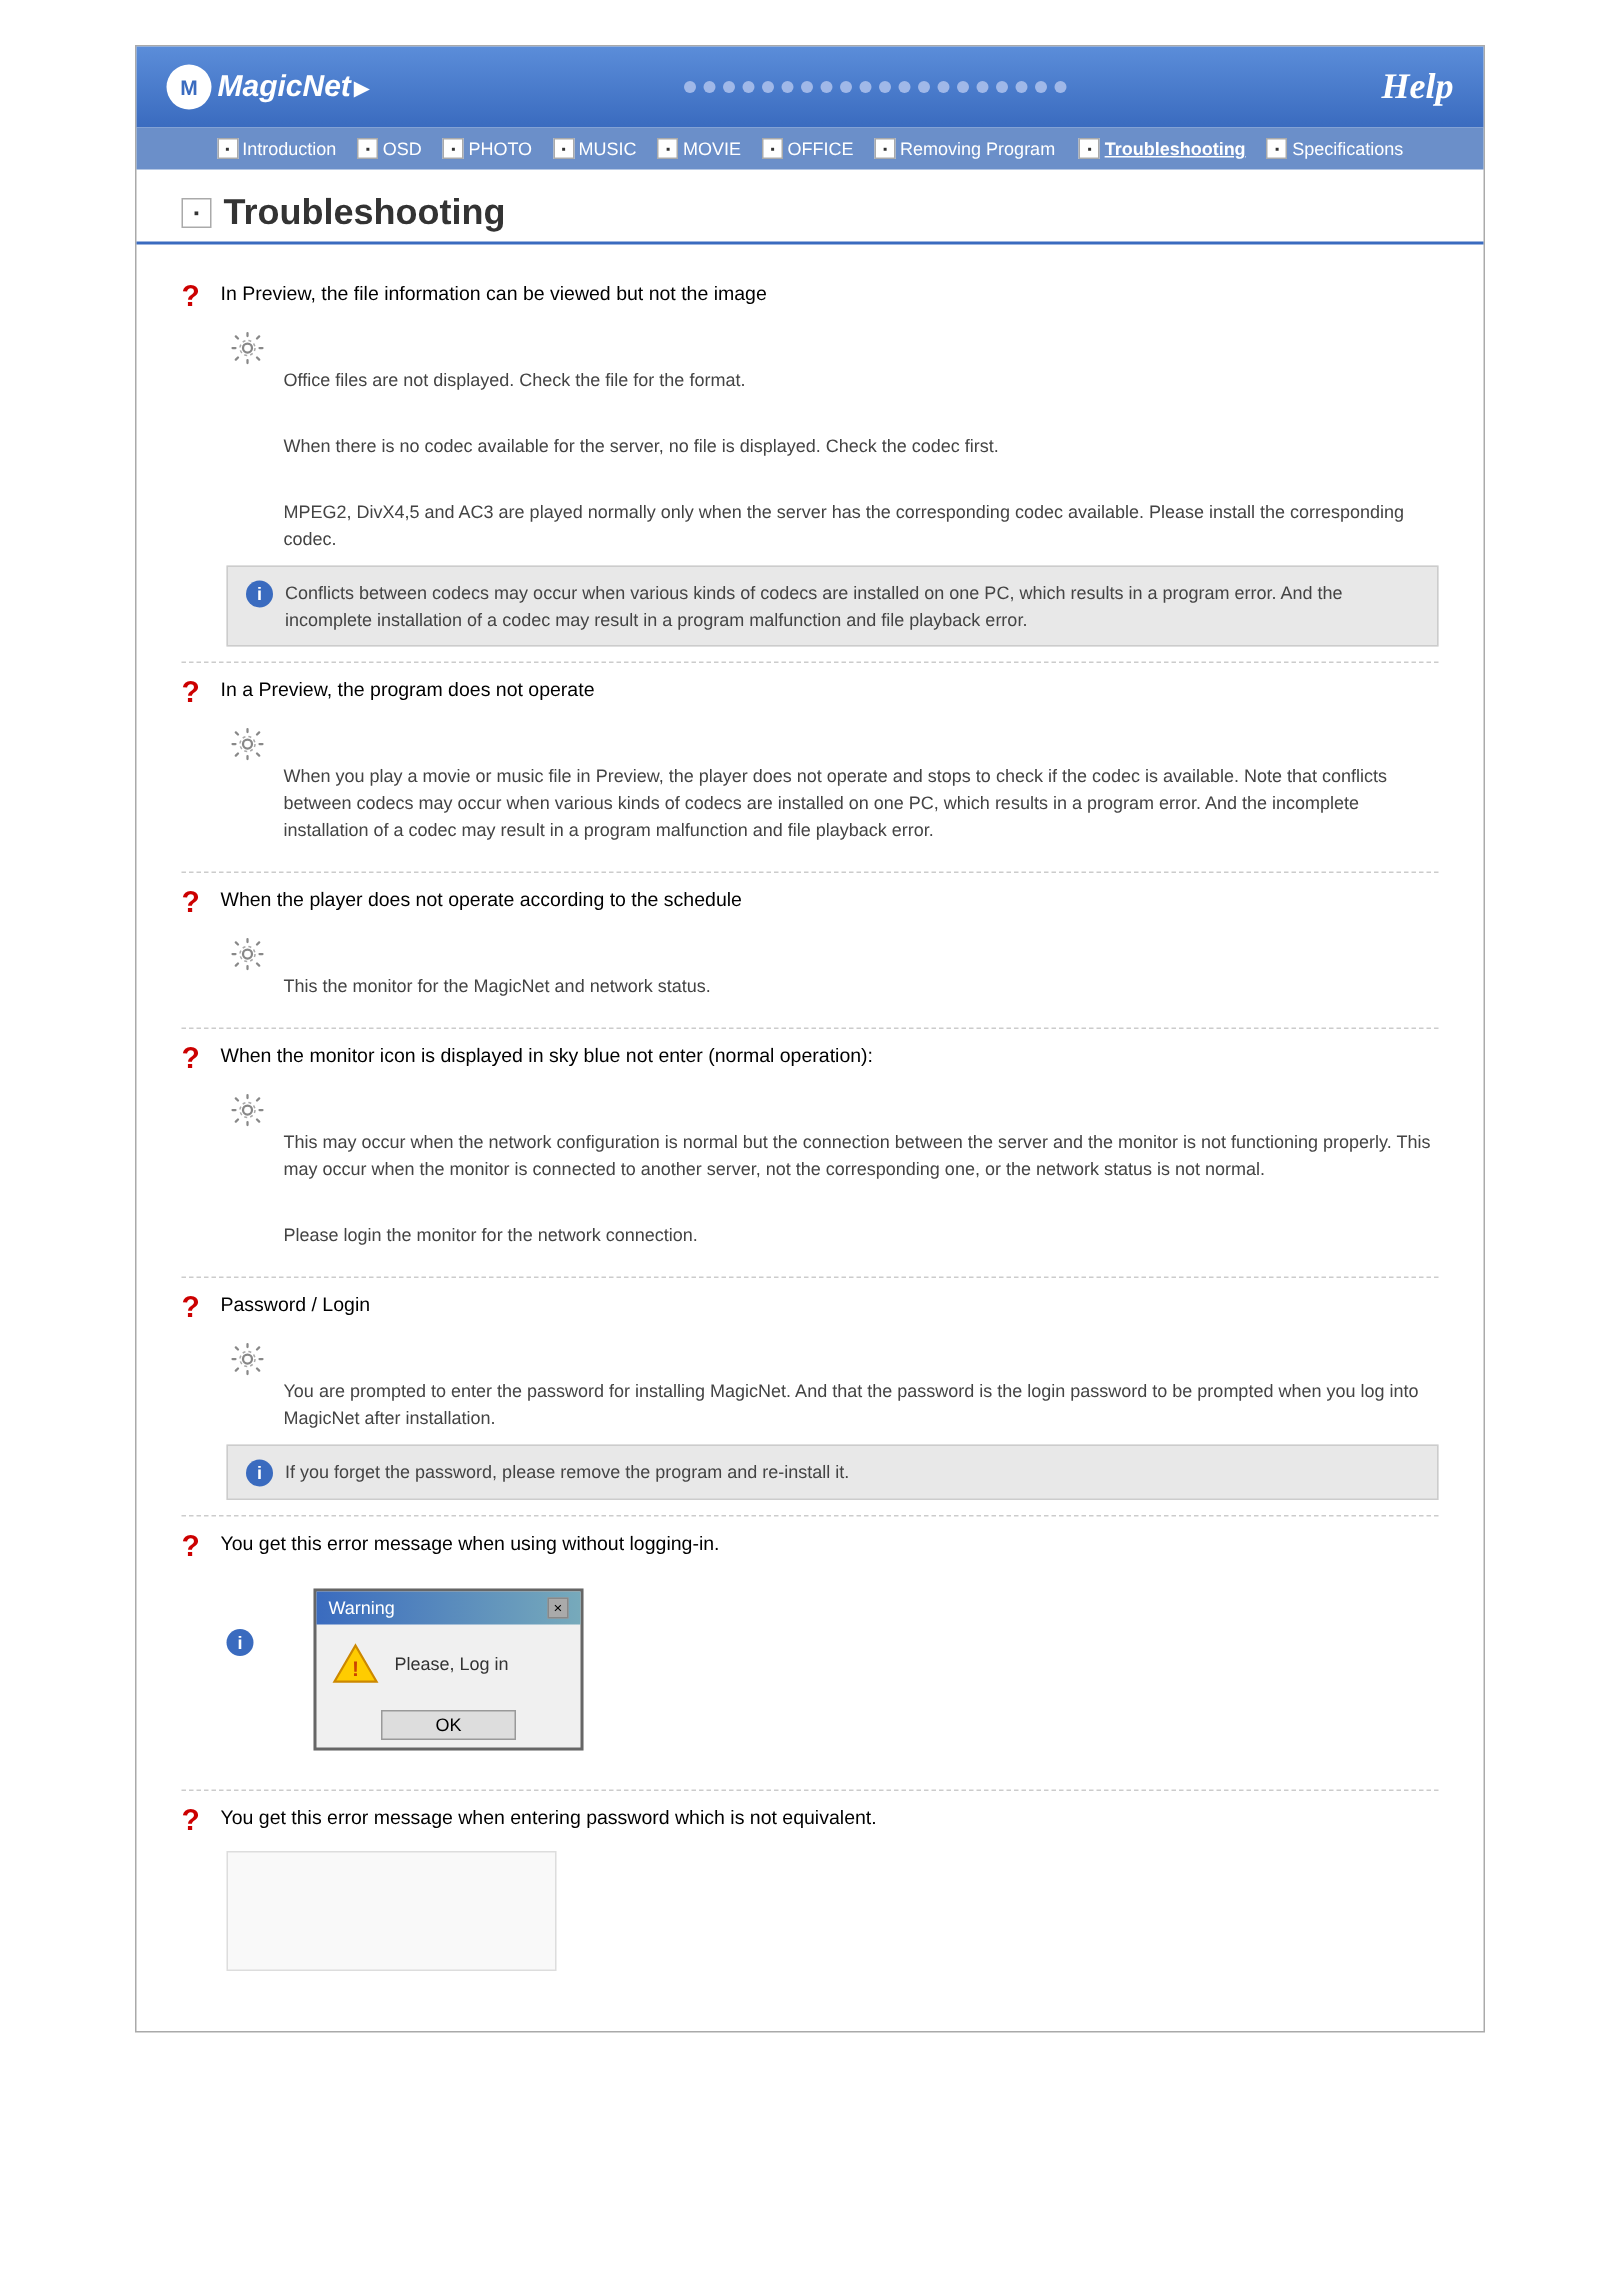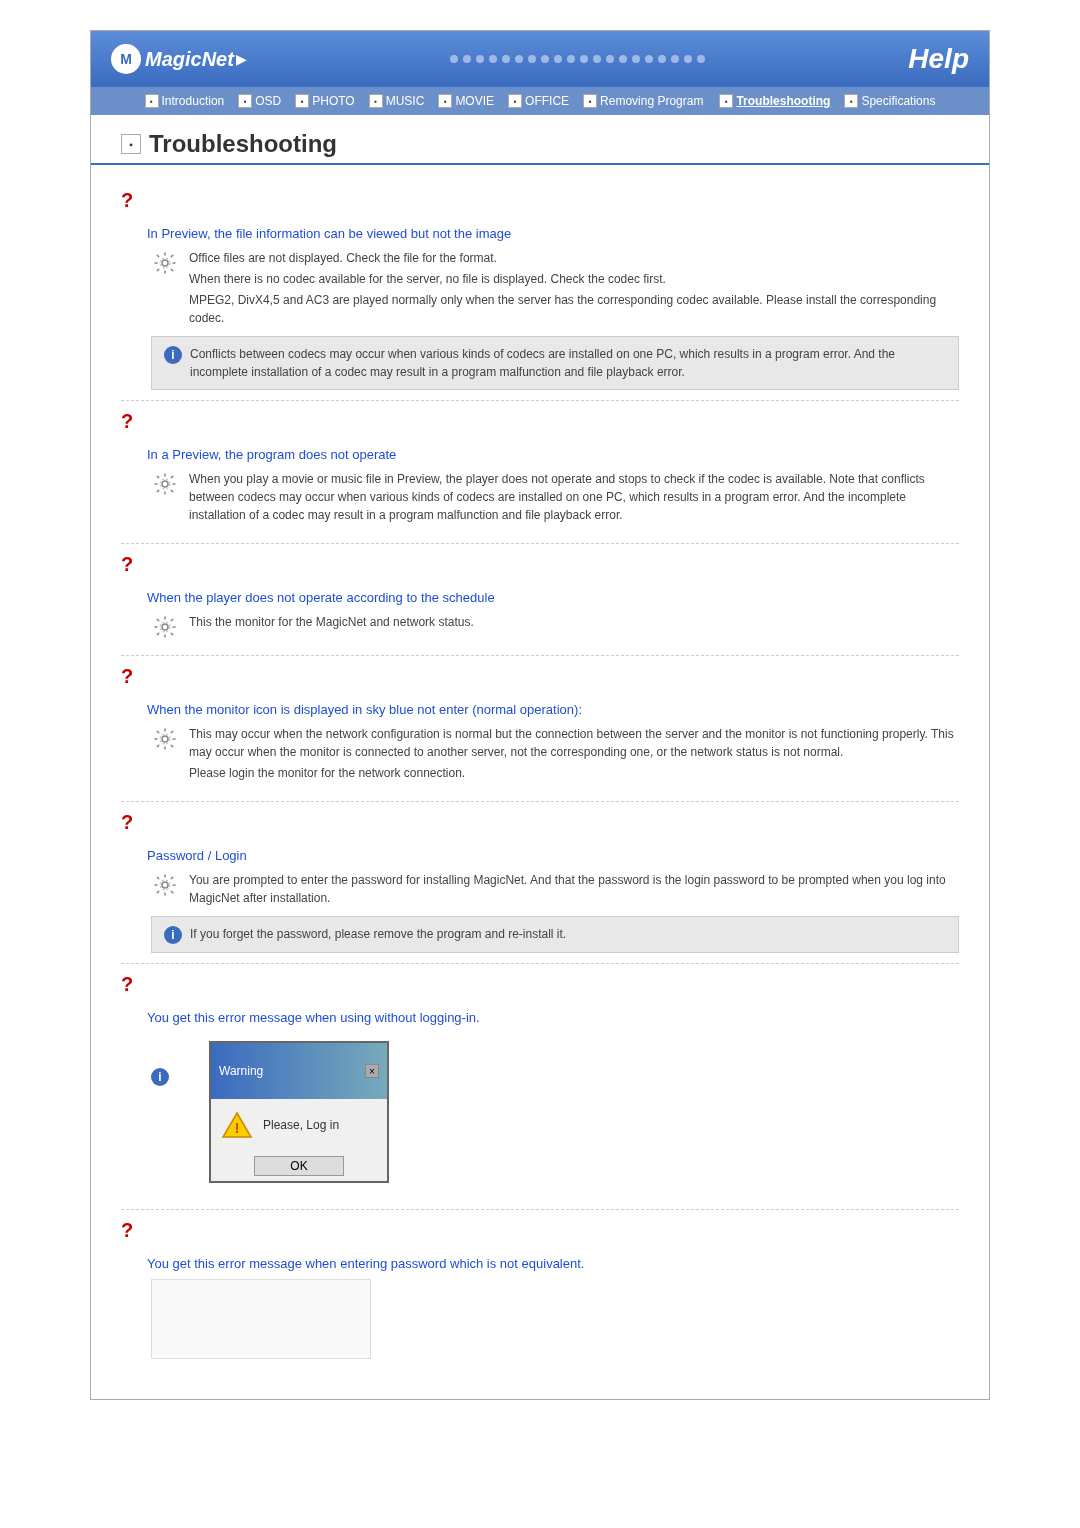--- a/index.html
+++ b/index.html
@@ -55,24 +55,24 @@
       gap: 5px;
     }
     .dot {
       width: 8px;
       height: 8px;
       border-radius: 50%;
       background: #a0b8e8;
     }
     .help-text {
       color: #fff;
-      font-size: 28px;
+      font-size: 24px;
       font-weight: bold;
       font-style: italic;
-      font-family: Liberation Sans, sans-serif;
+      font-family: Liberation Serif, serif;
     }
 
     
     .nav-bar {
       background: #6b8fc9;
       padding: 5px 10px;
       display: flex;
       flex-wrap: wrap;
       align-items: center;
       gap: 2px;
@@ -152,22 +152,21 @@
     }
     .q-mark {
       color: #cc0000;
       font-size: 20px;
       font-weight: bold;
       min-width: 16px;
       margin-top: -1px;
     }
     .question-text {
       font-size: 13px;
-      color: #1d4ed8;
-      margin-top: 36px;
+      color: #000000;
     }
 
     .answer-area {
       margin-left: 30px;
     }
 
     .answer-row {
       display: flex;
       align-items: flex-start;
       gap: 10px;
@@ -183,21 +182,21 @@
       justify-content: center;
       margin-top: 2px;
     }
     .gear-svg { width: 24px; height: 24px; }
 
     .answer-text {
       font-size: 12px;
       color: #444;
       line-height: 1.5;
     }
-    .answer-text p { margin-bottom: 3px; }
+    .answer-text p { margin-bottom: 3px; margin-top: 26px; }
 
     
     .note-box {
       background: #e8e8e8;
       border: 1px solid #ccc;
       padding: 8px 12px;
       margin-top: 6px;
       display: flex;
       align-items: flex-start;
       gap: 8px;
@@ -226,21 +225,21 @@
     .warning-dialog {
       border: 2px solid #666;
       background: #f0f0f0;
       width: 180px;
       margin: 8px 0 8px 30px;
     }
     .warning-title-bar {
       background: linear-gradient(to right, #3a6bbf, #7ab);
       color: #fff;
       font-size: 12px;
-      padding: 21px 8px;
+      padding: 4px 8px;
       display: flex;
       justify-content: space-between;
       align-items: center;
     }
     .warning-title-bar .close-x {
       background: #aaa;
       border: 1px solid #888;
       color: #000;
       font-size: 10px;
       width: 14px;

